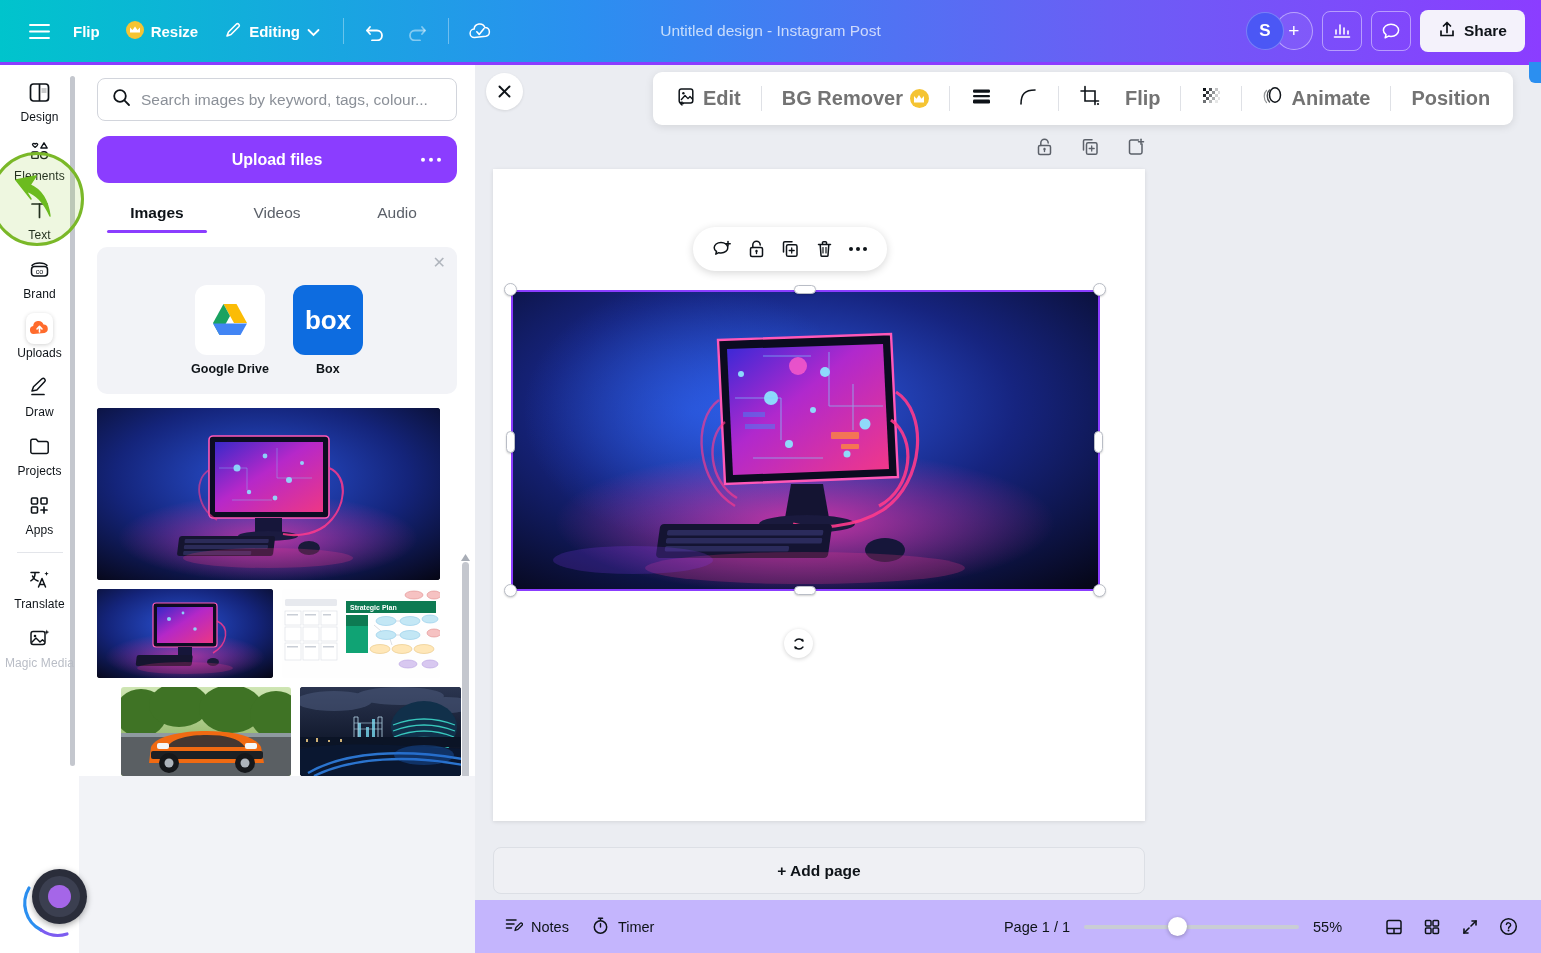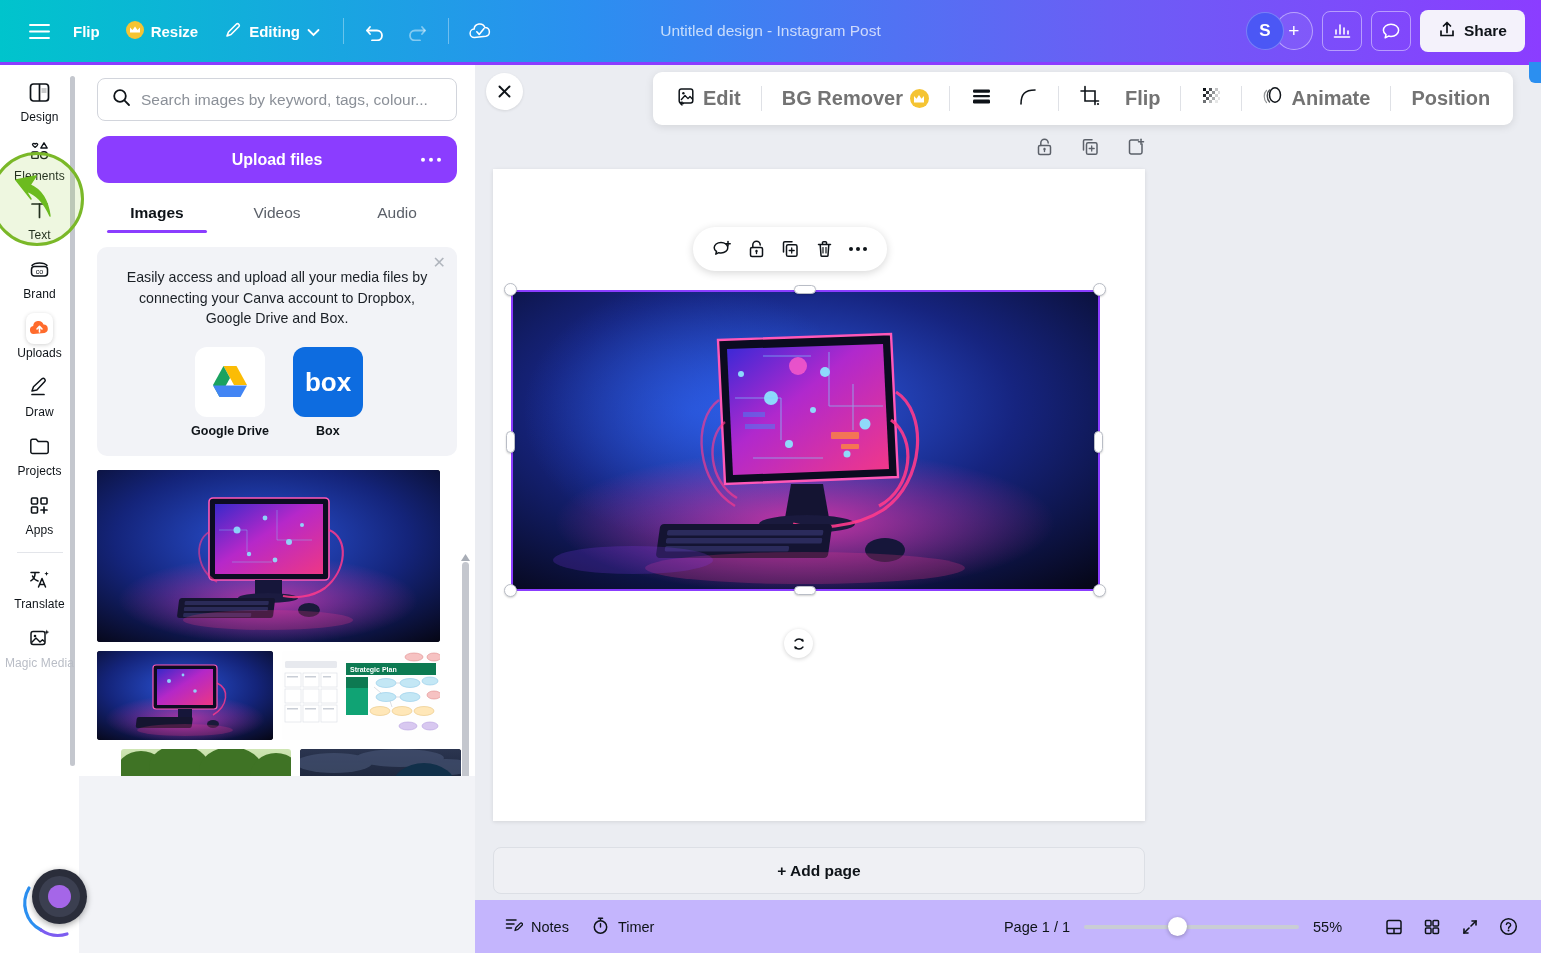--- a/index.html
+++ b/index.html
@@ -555,21 +555,20 @@
     </div>
 
     <div class="tabs">
       <div class="tab active">Images</div>
       <div class="tab">Videos</div>
       <div class="tab">Audio</div>
     </div>
 
     <div class="promo">
       <div class="promo-x">✕</div>
-      <div class="promo-desc">Easily access and upload all your media files by connecting your Canva account to Dropbox, Google Drive and Box.</div>
       <div class="promo-apps">
 
 
         <div class="promo-app">
           <span class="app-tile" style="background:#ffffff">
             <svg width="46" height="44" viewBox="0 0 46 44">
               <path d="M16.5 6 L29.5 6 L40 25 L27 25 Z" fill="#fbbc05"></path>
               <path d="M16.5 6 L6 25 L12.5 37 L23 18 Z" fill="#1aa260"></path>
               <path d="M6 25.5 L40 25.5 L33.5 37 L12.5 37 Z" fill="#4285f4"></path>
             </svg>

